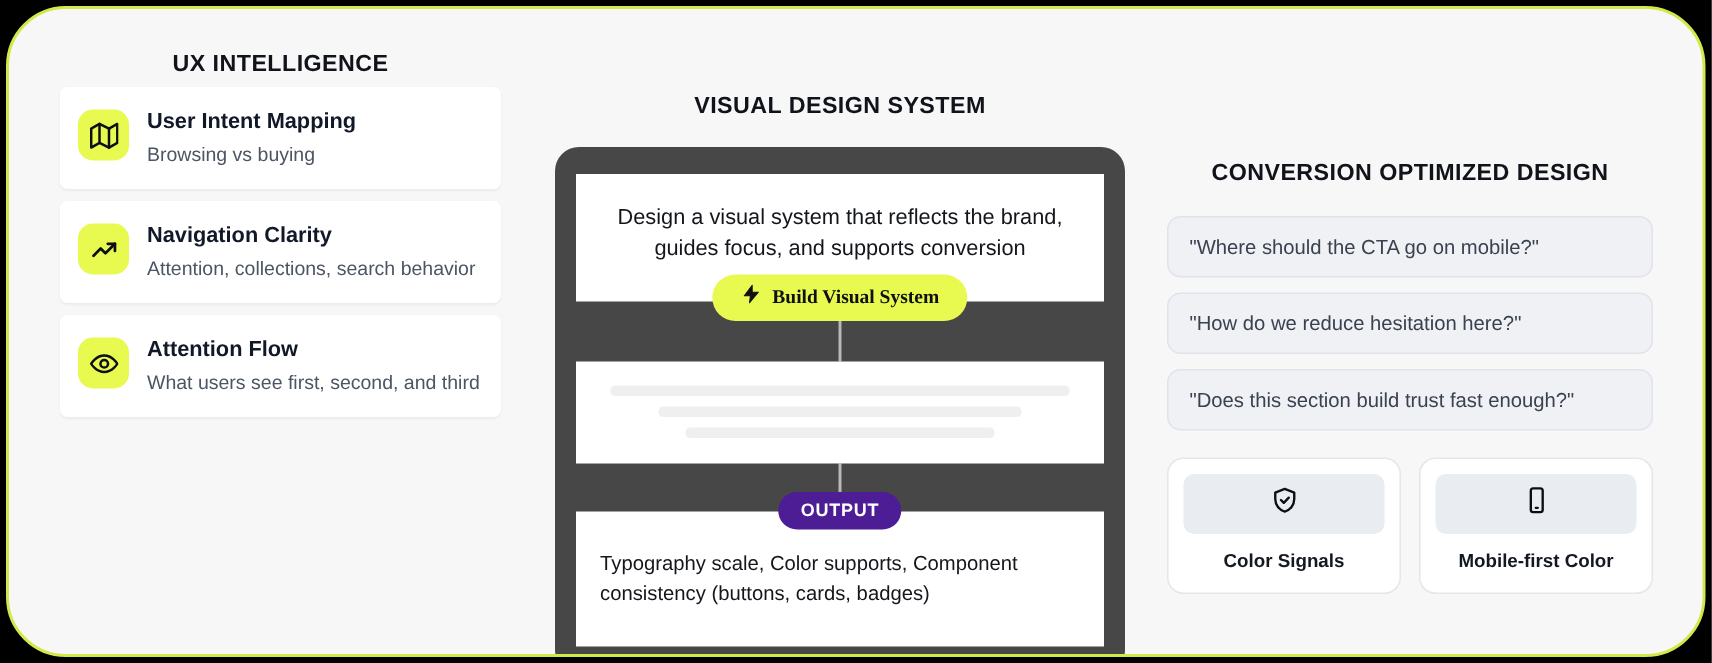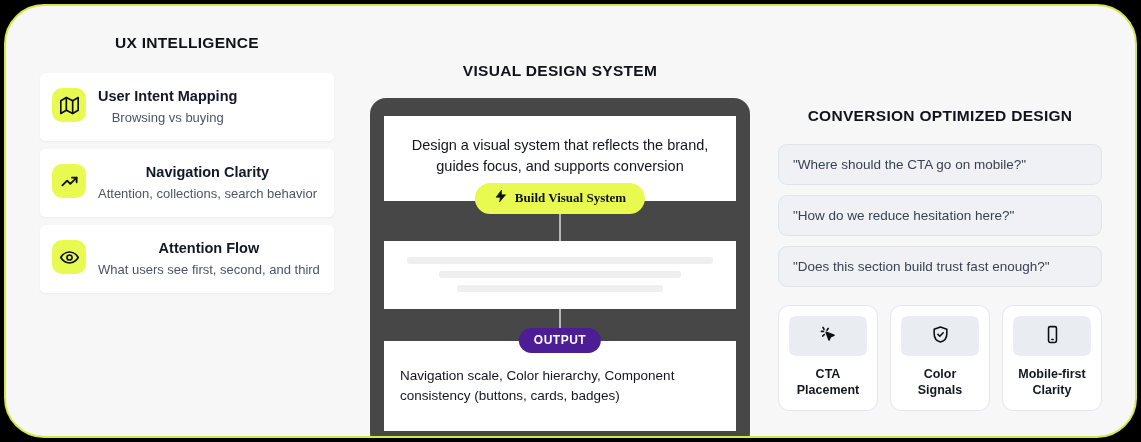--- a/index.html
+++ b/index.html
@@ -40,32 +40,31 @@
   }
 
   .col-heading {
     font-size: 15.5px;
     font-weight: bold;
     color: #11131a;
     letter-spacing: 0.3px;
     text-align: center;
   }
 
-  #left-column .col-heading { margin-bottom: 21px; }
+  #left-column .col-heading { margin-bottom: 6px; }
 
   .ux-card {
     background: #ffffff;
     border-radius: 5px;
     padding: 13px 14px 14px 12px;
     display: flex;
     align-items: flex-start;
     gap: 12px;
     margin-bottom: 8px;
     box-shadow: 0 1px 2px rgba(16,24,40,.05);
-    text-align: center;
   }
 
   .ux-icon {
     width: 34px;
     height: 34px;
     flex: none;
     border-radius: 10px;
     background: #e8f94f;
     display: flex;
     align-items: center;
@@ -313,50 +312,36 @@
           <div class="skeleton-bar sk-1"></div>
           <div class="skeleton-bar sk-2"></div>
           <div class="skeleton-bar sk-3"></div>
         </div>
 
         <div class="connector" id="connector-2"></div>
 
         <div id="output-wrap">
           <div id="output-badge">OUTPUT</div>
           <div class="flow-panel" id="output-panel">
-            <div id="output-text">Navigation scale, Color hierarchy, Component consistency (buttons, cards, badges)</div>
+            <div id="output-text">Typography scale, Color supports, Component consistency (buttons, cards, badges)</div>
           </div>
         </div>
 
       </div>
     </div>
 
     <div id="right-column">
       <div class="col-heading">CONVERSION OPTIMIZED DESIGN</div>
 
       <div class="question-box">"Where should the CTA go on mobile?"</div>
       <div class="question-box">"How do we reduce hesitation here?"</div>
       <div class="question-box">"Does this section build trust fast enough?"</div>
 
       <div id="feature-row">
 
-        <div class="feature-card">
-          <div class="feature-icon-box">
-            <span>
-              <svg width="19" height="19" viewBox="0 0 24 24" fill="none" stroke="#0d0f14" stroke-width="2" stroke-linecap="round" stroke-linejoin="round">
-                <path d="M9 9l10 4-4.5 1.8L12.7 19 9 9z" fill="#0d0f14"></path>
-                <line x1="5" y1="3" x2="6.4" y2="5.6"></line>
-                <line x1="3" y1="8" x2="5.8" y2="8"></line>
-                <line x1="4.6" y1="14" x2="6.8" y2="12"></line>
-                <line x1="11.6" y1="4.4" x2="10" y2="6.6"></line>
-              </svg>
-            </span>
-          </div>
-          <div class="feature-label">CTA Placement</div>
-        </div>
 
         <div class="feature-card">
           <div class="feature-icon-box">
             <span>
               <svg width="19" height="19" viewBox="0 0 24 24" fill="none" stroke="#0d0f14" stroke-width="2" stroke-linecap="round" stroke-linejoin="round">
                 <path d="M12 2.5l8 3v5.5c0 5-3.4 9.2-8 10.5-4.6-1.3-8-5.5-8-10.5V5.5l8-3z"></path>
                 <polyline points="8.8 11.8 11.2 14.2 15.4 9.8"></polyline>
               </svg>
             </span>
           </div>
@@ -365,20 +350,20 @@
 
         <div class="feature-card">
           <div class="feature-icon-box">
             <span>
               <svg width="19" height="19" viewBox="0 0 24 24" fill="none" stroke="#0d0f14" stroke-width="2" stroke-linecap="round" stroke-linejoin="round">
                 <rect x="7" y="2" width="10" height="20" rx="2"></rect>
                 <line x1="11.2" y1="18.4" x2="12.8" y2="18.4"></line>
               </svg>
             </span>
           </div>
-          <div class="feature-label">Mobile-first Clarity</div>
+          <div class="feature-label">Mobile-first Color</div>
         </div>
 
       </div>
     </div>
 
   </div>
 </div>
 
 </body></html>

